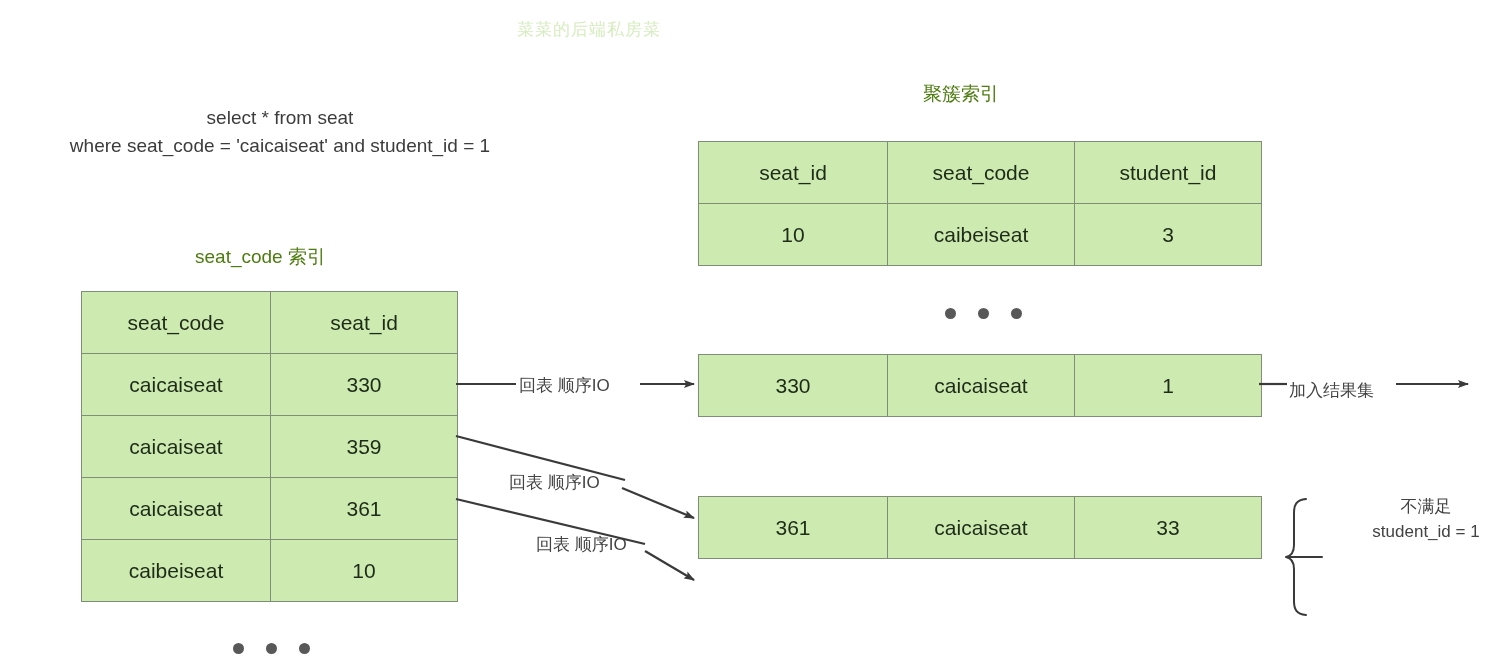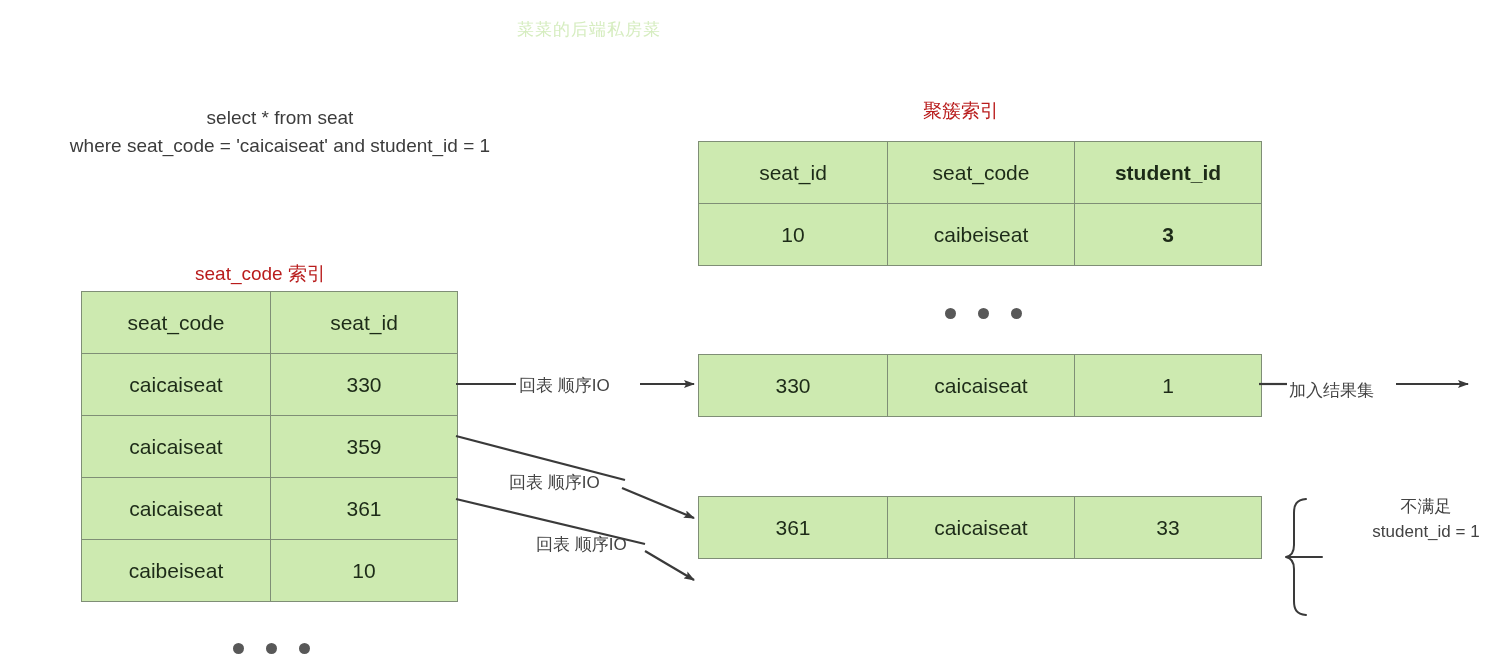--- a/index.html
+++ b/index.html
@@ -39,23 +39,22 @@
     text-align: center;
     font-size: 19px;
     color: #3c3c3c;
     line-height: 28px;
     white-space: nowrap;
   }
   .sql-line { display: block; }
 
   .tbl-title {
     font-size: 19px;
-    color: #b91c1c;
-    white-space: nowrap;
-    margin-top: 17px;
+    color: #4d7c0f;
+    white-space: nowrap;
   }
   .title-cluster { left: 923px; top: 81px; }
   .title-seatcode { left: 195px; top: 244px; }
 
   
   .tbl {
     border-collapse: collapse;
     border: 1.5px solid #7f8e76;
     background: #cdeab0;
     table-layout: fixed;
@@ -77,21 +76,21 @@
   #seatcode-table { left: 81px; top: 291px; }
   #seatcode-table .tbl { width: 374px; }
   #seatcode-table .c0 { width: 188px; }
   #seatcode-table .c1 { width: 186px; }
 
   
   #cluster-table { left: 698px; top: 141px; }
   #cluster-table .tbl { width: 560px; }
   #cluster-table .c0 { width: 188px; }
   #cluster-table .c1 { width: 186px; }
-  #cluster-table .c2 { width: 186px; font-weight: bold; }
+  #cluster-table .c2 { width: 186px; }
 
   
   #row-330-table { left: 698px; top: 354px; }
   #row-330-table .tbl { width: 560px; }
   #row-330-table .c0 { width: 188px; }
   #row-330-table .c1 { width: 186px; }
   #row-330-table .c2 { width: 186px; }
 
   
   #rows-360-table { left: 698px; top: 496px; }

